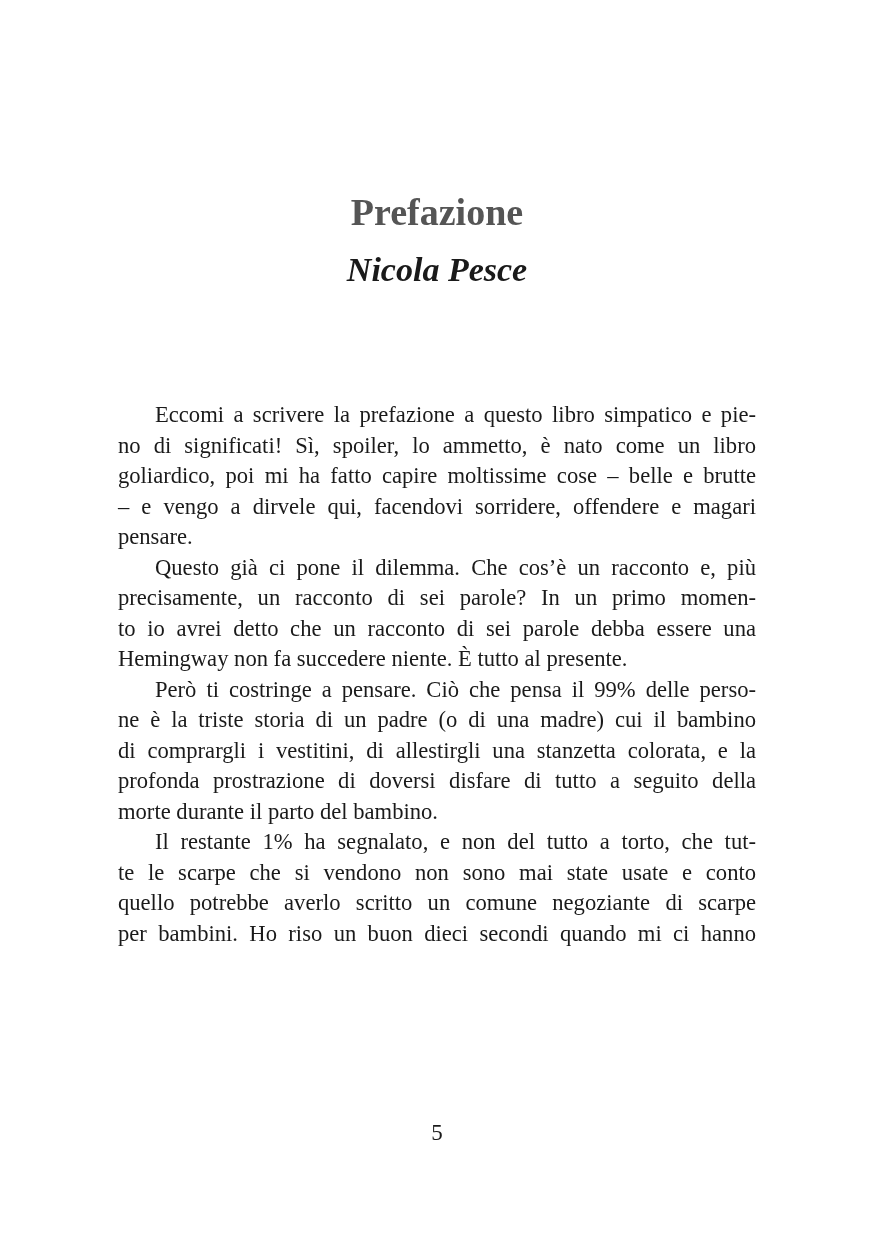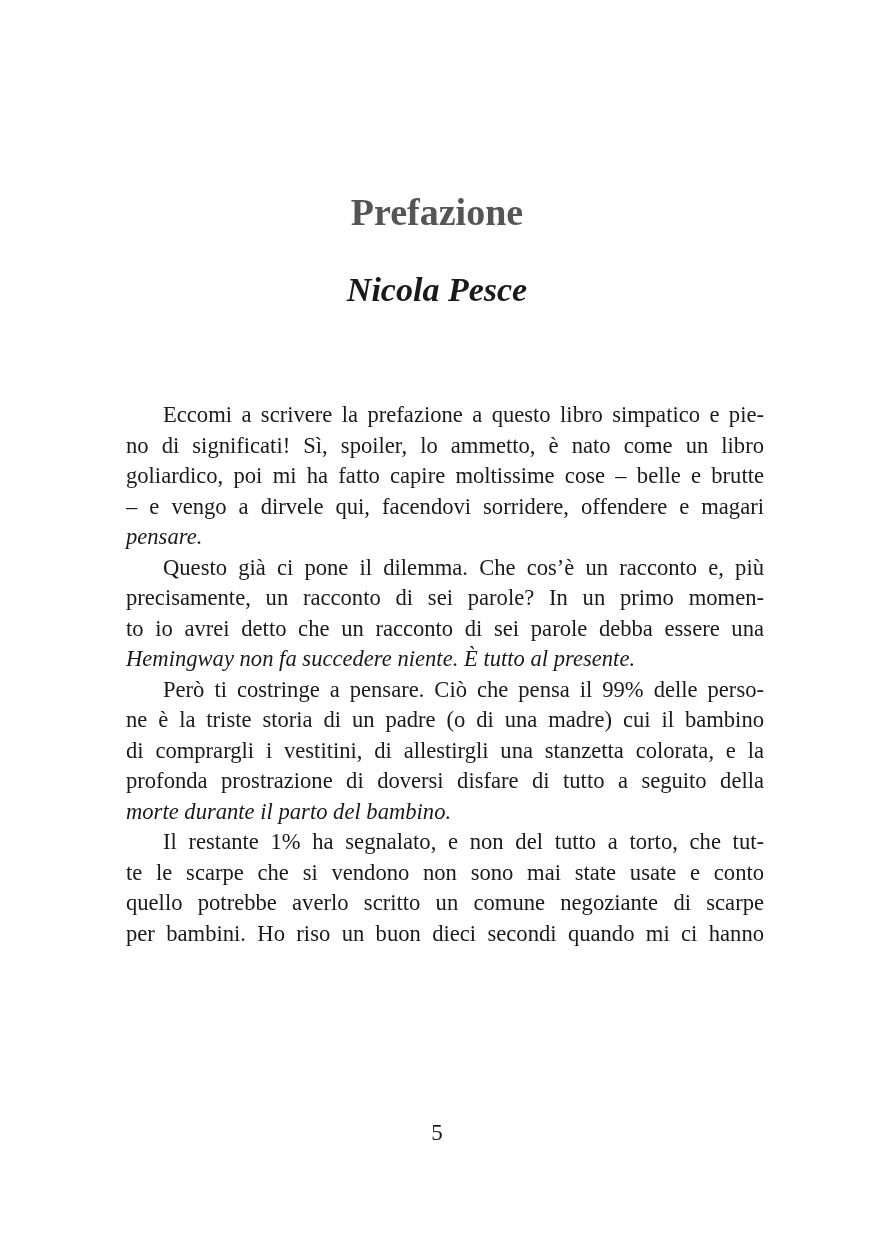--- a/index.html
+++ b/index.html
@@ -30,51 +30,50 @@
       font-weight: bold;
       font-size: 38px;
       line-height: 48px;
       color: #555555;
       margin: 0;
     }
     .author {
       position: absolute;
       left: 0;
       width: 874px;
-      top: 268px;
+      top: 248px;
       text-align: center;
       font-style: italic;
       font-size: 34px;
       line-height: 44px;
       color: #1a1a1a;
       margin: 0;
     }
     .body-text {
       position: absolute;
-      left: 126px;
+      left: 118px;
       top: 400px;
       width: 638px;
       font-size: 22.6px;
       line-height: 30.5px;
       color: #1a1a1a;
     }
     .line {
       display: block;
       height: 30.5px;
       white-space: nowrap;
       text-align: justify;
       text-align-last: justify;
     }
     .line.indent {
       text-indent: 37px;
     }
     .line.last {
       text-align: center;
       text-align-last: left;
-      font-style: italic;
     }
     .page-number {
       position: absolute;
       left: 0;
       width: 874px;
       top: 1118px;
       text-align: center;
       font-size: 23px;
       line-height: 30px;
       color: #1a1a1a;

